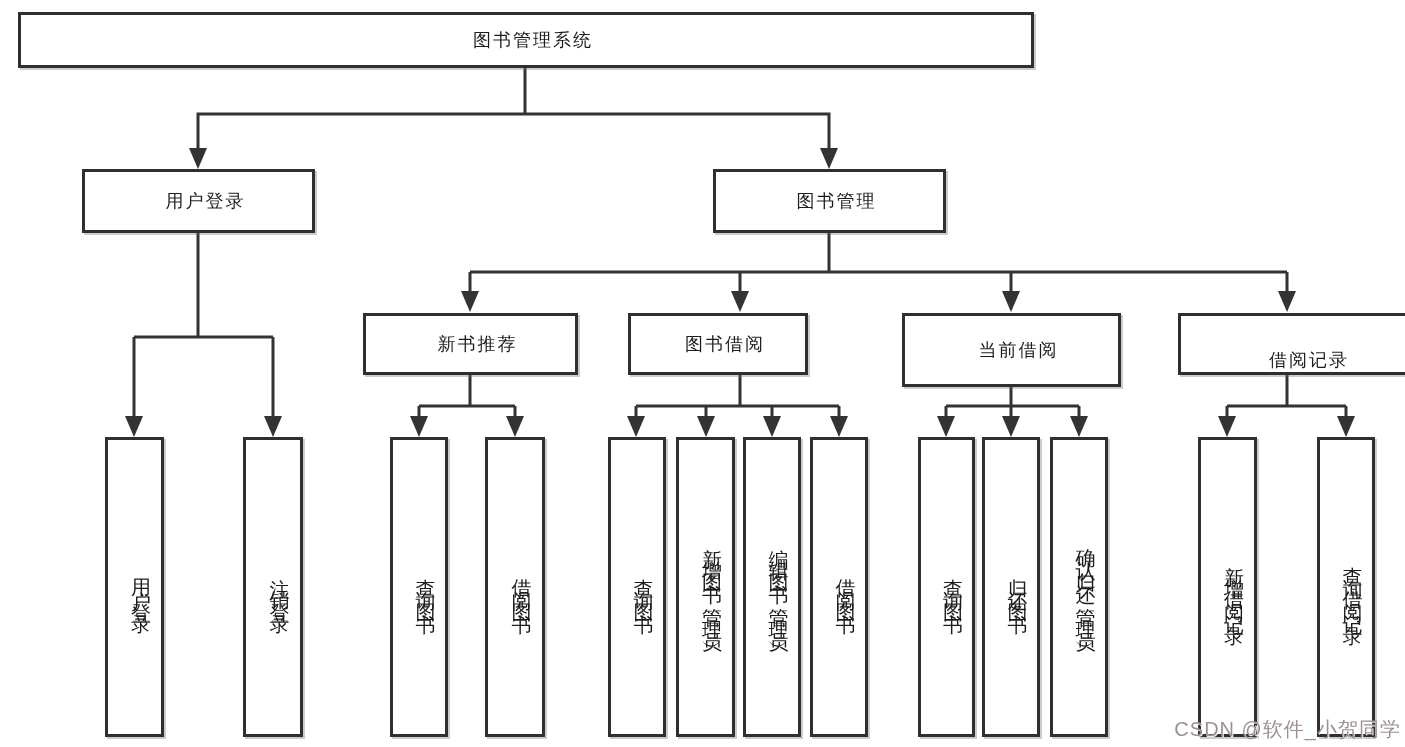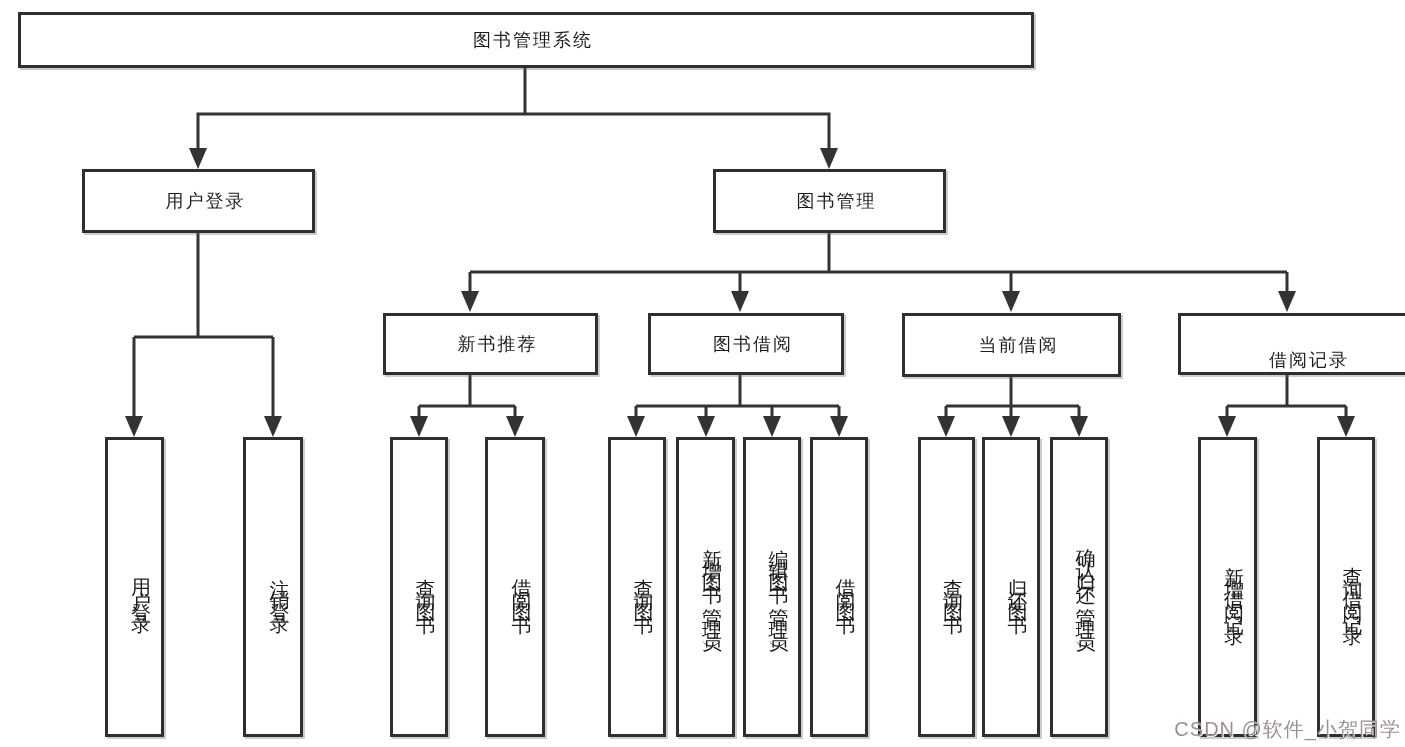--- a/index.html
+++ b/index.html
@@ -48,23 +48,23 @@
     z-index:3;
     font-size:20px;
     color:var(--watermark);
     text-shadow:1px 1px 0 rgba(255,255,255,0.9);
     letter-spacing:1px;
   }
   
   .b-root{left:18px;top:12px;width:1016px;height:56px;}
   .b-user-login{left:82px;top:169px;width:233px;height:64px;}
   .b-book-mgmt{left:713px;top:169px;width:233px;height:64px;text-align:right;}
-  .b-new-book{left:363px;top:313px;width:215px;height:62px;margin-left:20px;}
-  .b-book-borrow{left:648px;top:313px;width:196px;height:62px;}
-  .b-current-borrow{left:902px;top:313px;width:219px;height:64px;}
+  .b-new-book{left:363px;top:313px;width:215px;height:62px;}
+  .b-book-borrow{left:628px;top:313px;width:180px;height:62px;}
+  .b-current-borrow{left:902px;top:313px;width:219px;height:74px;}
   .b-borrow-record{left:1178px;top:313px;width:248px;height:62px;align-items:flex-end;}
   .leaf{top:437px;height:300px;}
   .b-l1{left:105px;width:59px;}
   .b-l2{left:243px;width:60px;}
   .b-l3{left:390px;width:58px;}
   .b-l4{left:485px;width:60px;}
   .b-l5{left:608px;width:58px;}
   .b-l6{left:676px;width:59px;}
   .b-l7{left:743px;width:58px;}
   .b-l8{left:810px;width:58px;}

